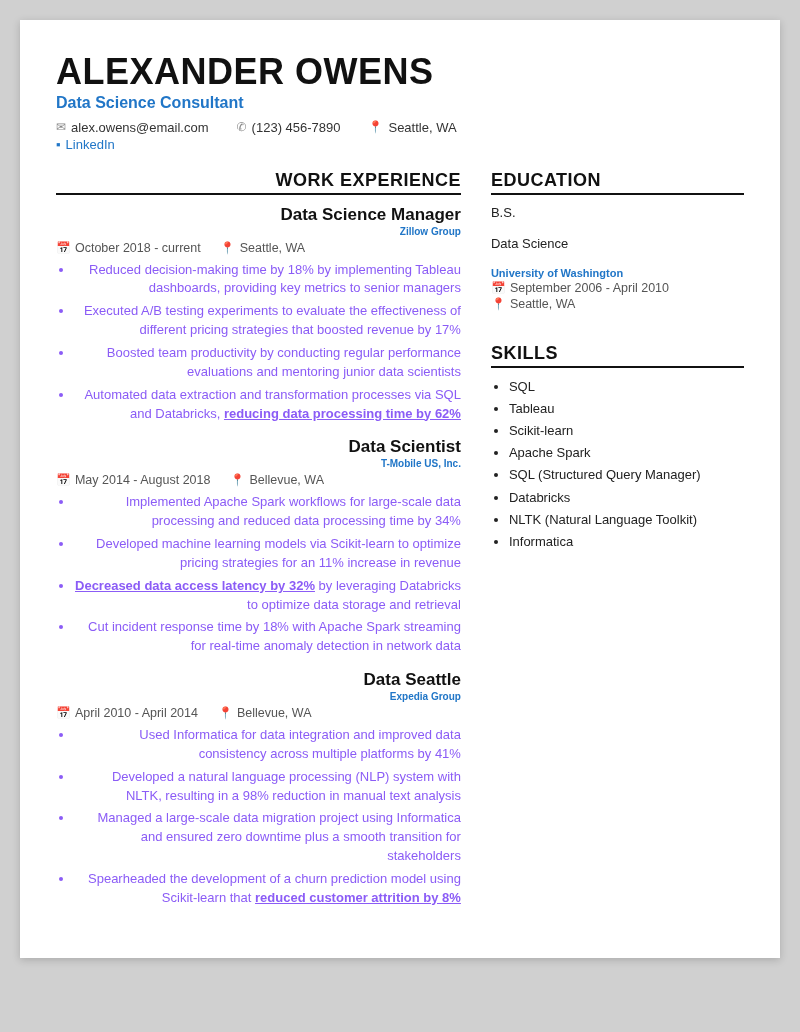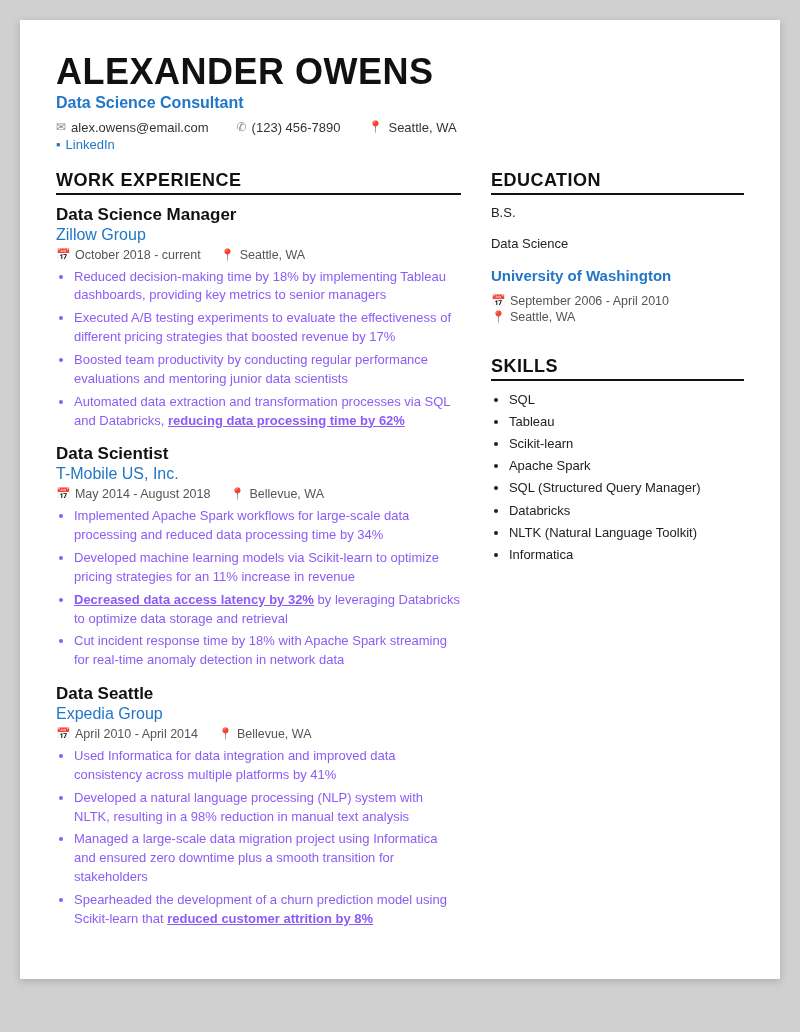--- a/index.html
+++ b/index.html
@@ -58,20 +58,21 @@
       align-items: center;
       gap: 5px;
     }
     .two-col {
       display: flex;
       gap: 30px;
       margin-top: 18px;
     }
     .col-left {
       flex: 1.6;
+      text-align: right;
     }
     .col-right {
       flex: 1;
     }
     .section-title {
       font-size: 18px;
       font-weight: 900;
       color: #111;
       text-transform: uppercase;
       letter-spacing: 0.5px;
@@ -82,22 +83,22 @@
       border-top: 2px solid #111;
       margin-bottom: 10px;
     }
     .job-title {
       font-size: 17px;
       font-weight: 600;
       color: #111;
       margin-bottom: 1px;
     }
     .company-name {
-      font-size: 16px;
-      font-weight: 400;
+      font-size: 10px;
+      font-weight: 700;
       color: #2176c7;
       margin-bottom: 4px;
     }
     .job-meta {
       display: flex;
       gap: 20px;
       font-size: 12.5px;
       color: #555;
       margin-bottom: 6px;
       align-items: center;
@@ -132,24 +133,24 @@
       font-size: 13px;
       color: #222;
       margin-bottom: 16px;
     }
     .edu-field {
       font-size: 13px;
       color: #222;
       margin-bottom: 16px;
     }
     .edu-school {
-      font-size: 15px;
+      font-size: 11px;
       font-weight: 700;
       color: #2176c7;
-      margin-bottom: 10px;
+      margin-bottom: 2px;
     }
     .edu-meta {
       font-size: 12.5px;
       color: #555;
       display: flex;
       align-items: center;
       gap: 4px;
       margin-bottom: 2px;
     }
     .skills-list {

